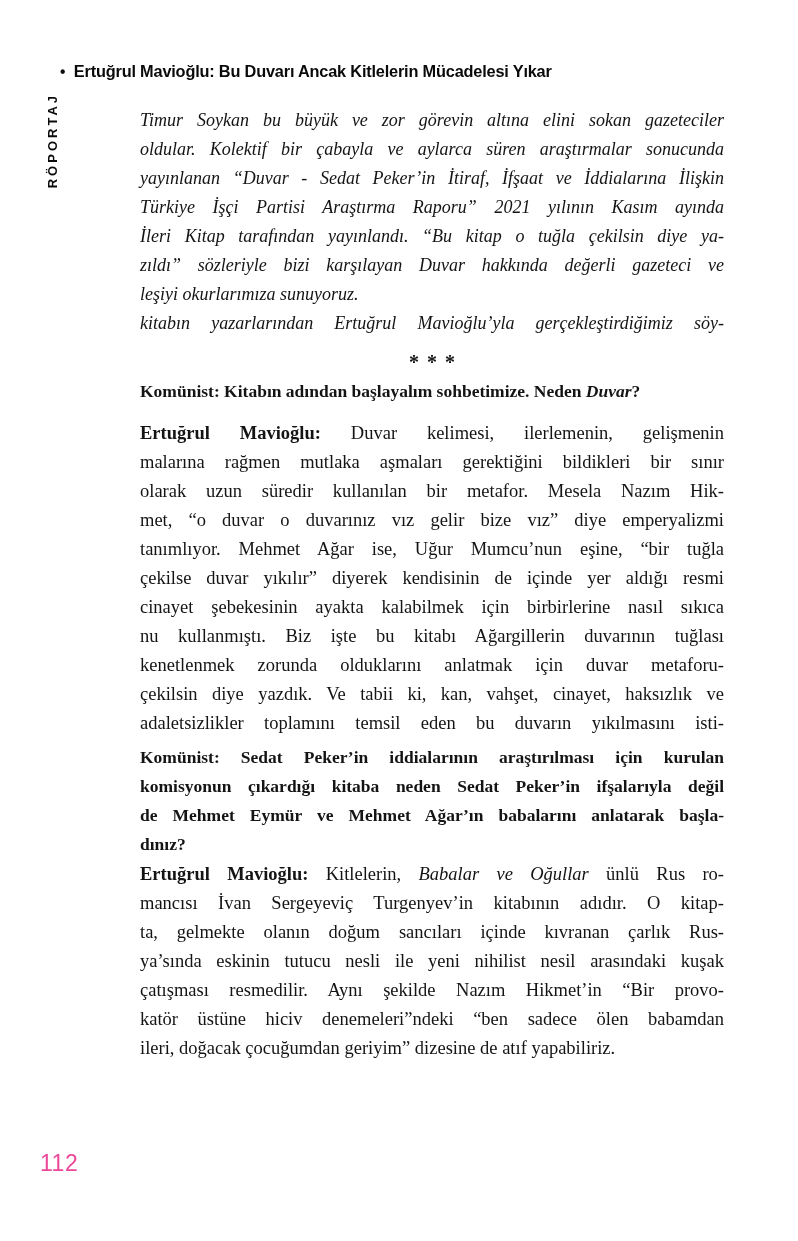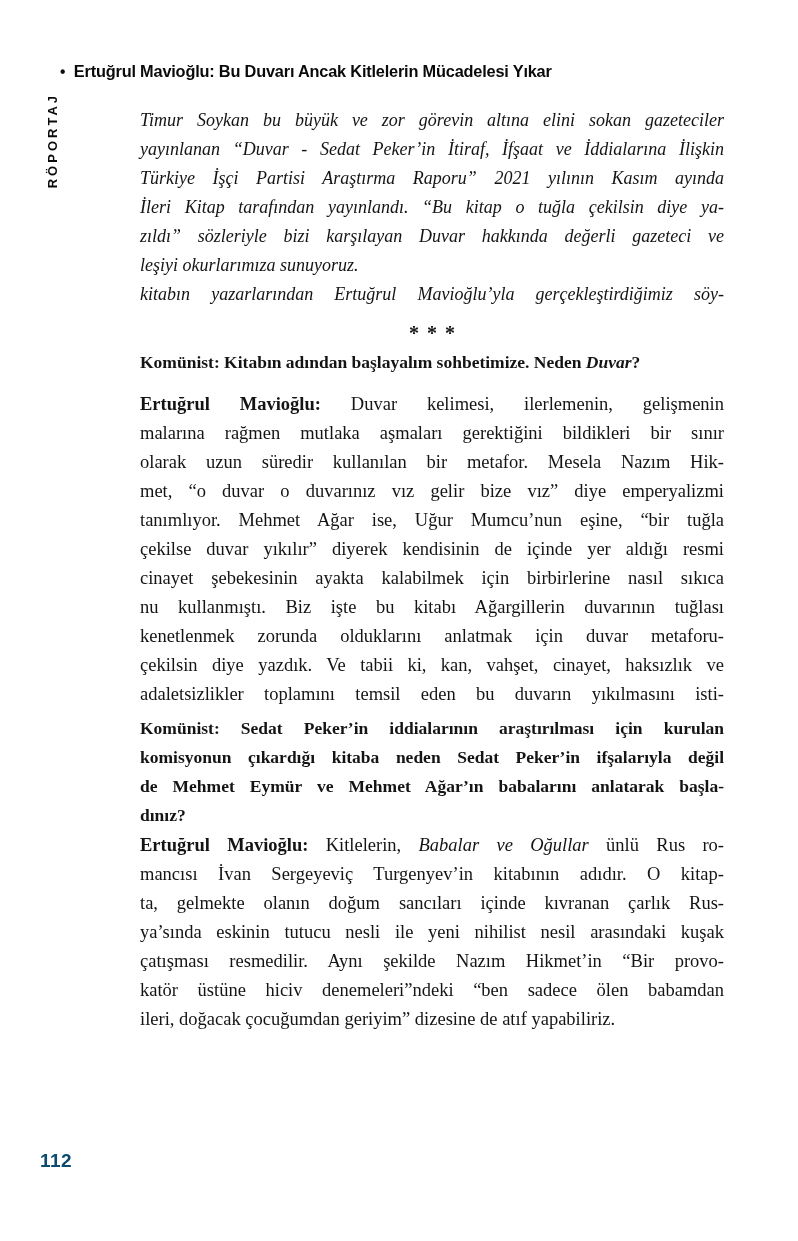--- a/index.html
+++ b/index.html
@@ -73,38 +73,39 @@
     letter-spacing: 8px;
     padding-left: 8px;
   }
   .b { font-weight: 700; }
   .i { font-style: italic; }
   .page-number {
     position: absolute;
     left: 40px;
     top: 1150px;
     font-family: "Liberation Sans", sans-serif;
-    font-weight: 700;
-    font-size: 19px;
+    font-weight: 400;
+    font-size: 23px;
     letter-spacing: 0.5px;
-    color: #0c4a6e;
+    color: #ec4899;
   }
 </style>
 </head>
 <body>
 
 <div class="page" data-name="book-page">
   <div class="header" data-name="running-header">
     <span class="bullet" data-name="header-bullet-icon">•</span>
     <span data-name="header-title">Ertuğrul Mavioğlu: Bu Duvarı Ancak Kitlelerin Mücadelesi Yıkar</span>
   </div>
   <div class="side-label" data-name="section-label-roportaj">RÖPORTAJ</div>
   <div class="content" data-name="text-column">
       <div class="para intro" data-name="intro-paragraph">
         <div class="line" data-name="text-line"><span data-name="text-segment">Timur Soykan bu büyük ve zor görevin altına elini sokan gazeteciler</span></div>
+        <div class="line" data-name="text-line"><span data-name="text-segment">oldular. Kolektif bir çabayla ve aylarca süren araştırmalar sonucunda</span></div>
         <div class="line" data-name="text-line"><span data-name="text-segment">yayınlanan “Duvar - Sedat Peker’in İtiraf, İfşaat ve İddialarına İlişkin</span></div>
         <div class="line" data-name="text-line"><span data-name="text-segment">Türkiye İşçi Partisi Araştırma Raporu” 2021 yılının Kasım ayında</span></div>
         <div class="line" data-name="text-line"><span data-name="text-segment">İleri Kitap tarafından yayınlandı. “Bu kitap o tuğla çekilsin diye ya-</span></div>
         <div class="line" data-name="text-line"><span data-name="text-segment">zıldı” sözleriyle bizi karşılayan Duvar hakkında değerli gazeteci ve</span></div>
         <div class="line last" data-name="text-line"><span data-name="text-segment">leşiyi okurlarımıza sunuyoruz.</span></div>
         <div class="line" data-name="text-line"><span data-name="text-segment">kitabın yazarlarından Ertuğrul Mavioğlu’yla gerçekleştirdiğimiz söy-</span></div>
       </div>
       <div class="para separator" data-name="separator">
         <div class="line last" data-name="text-line"><span data-name="text-segment">***</span></div>
       </div>

